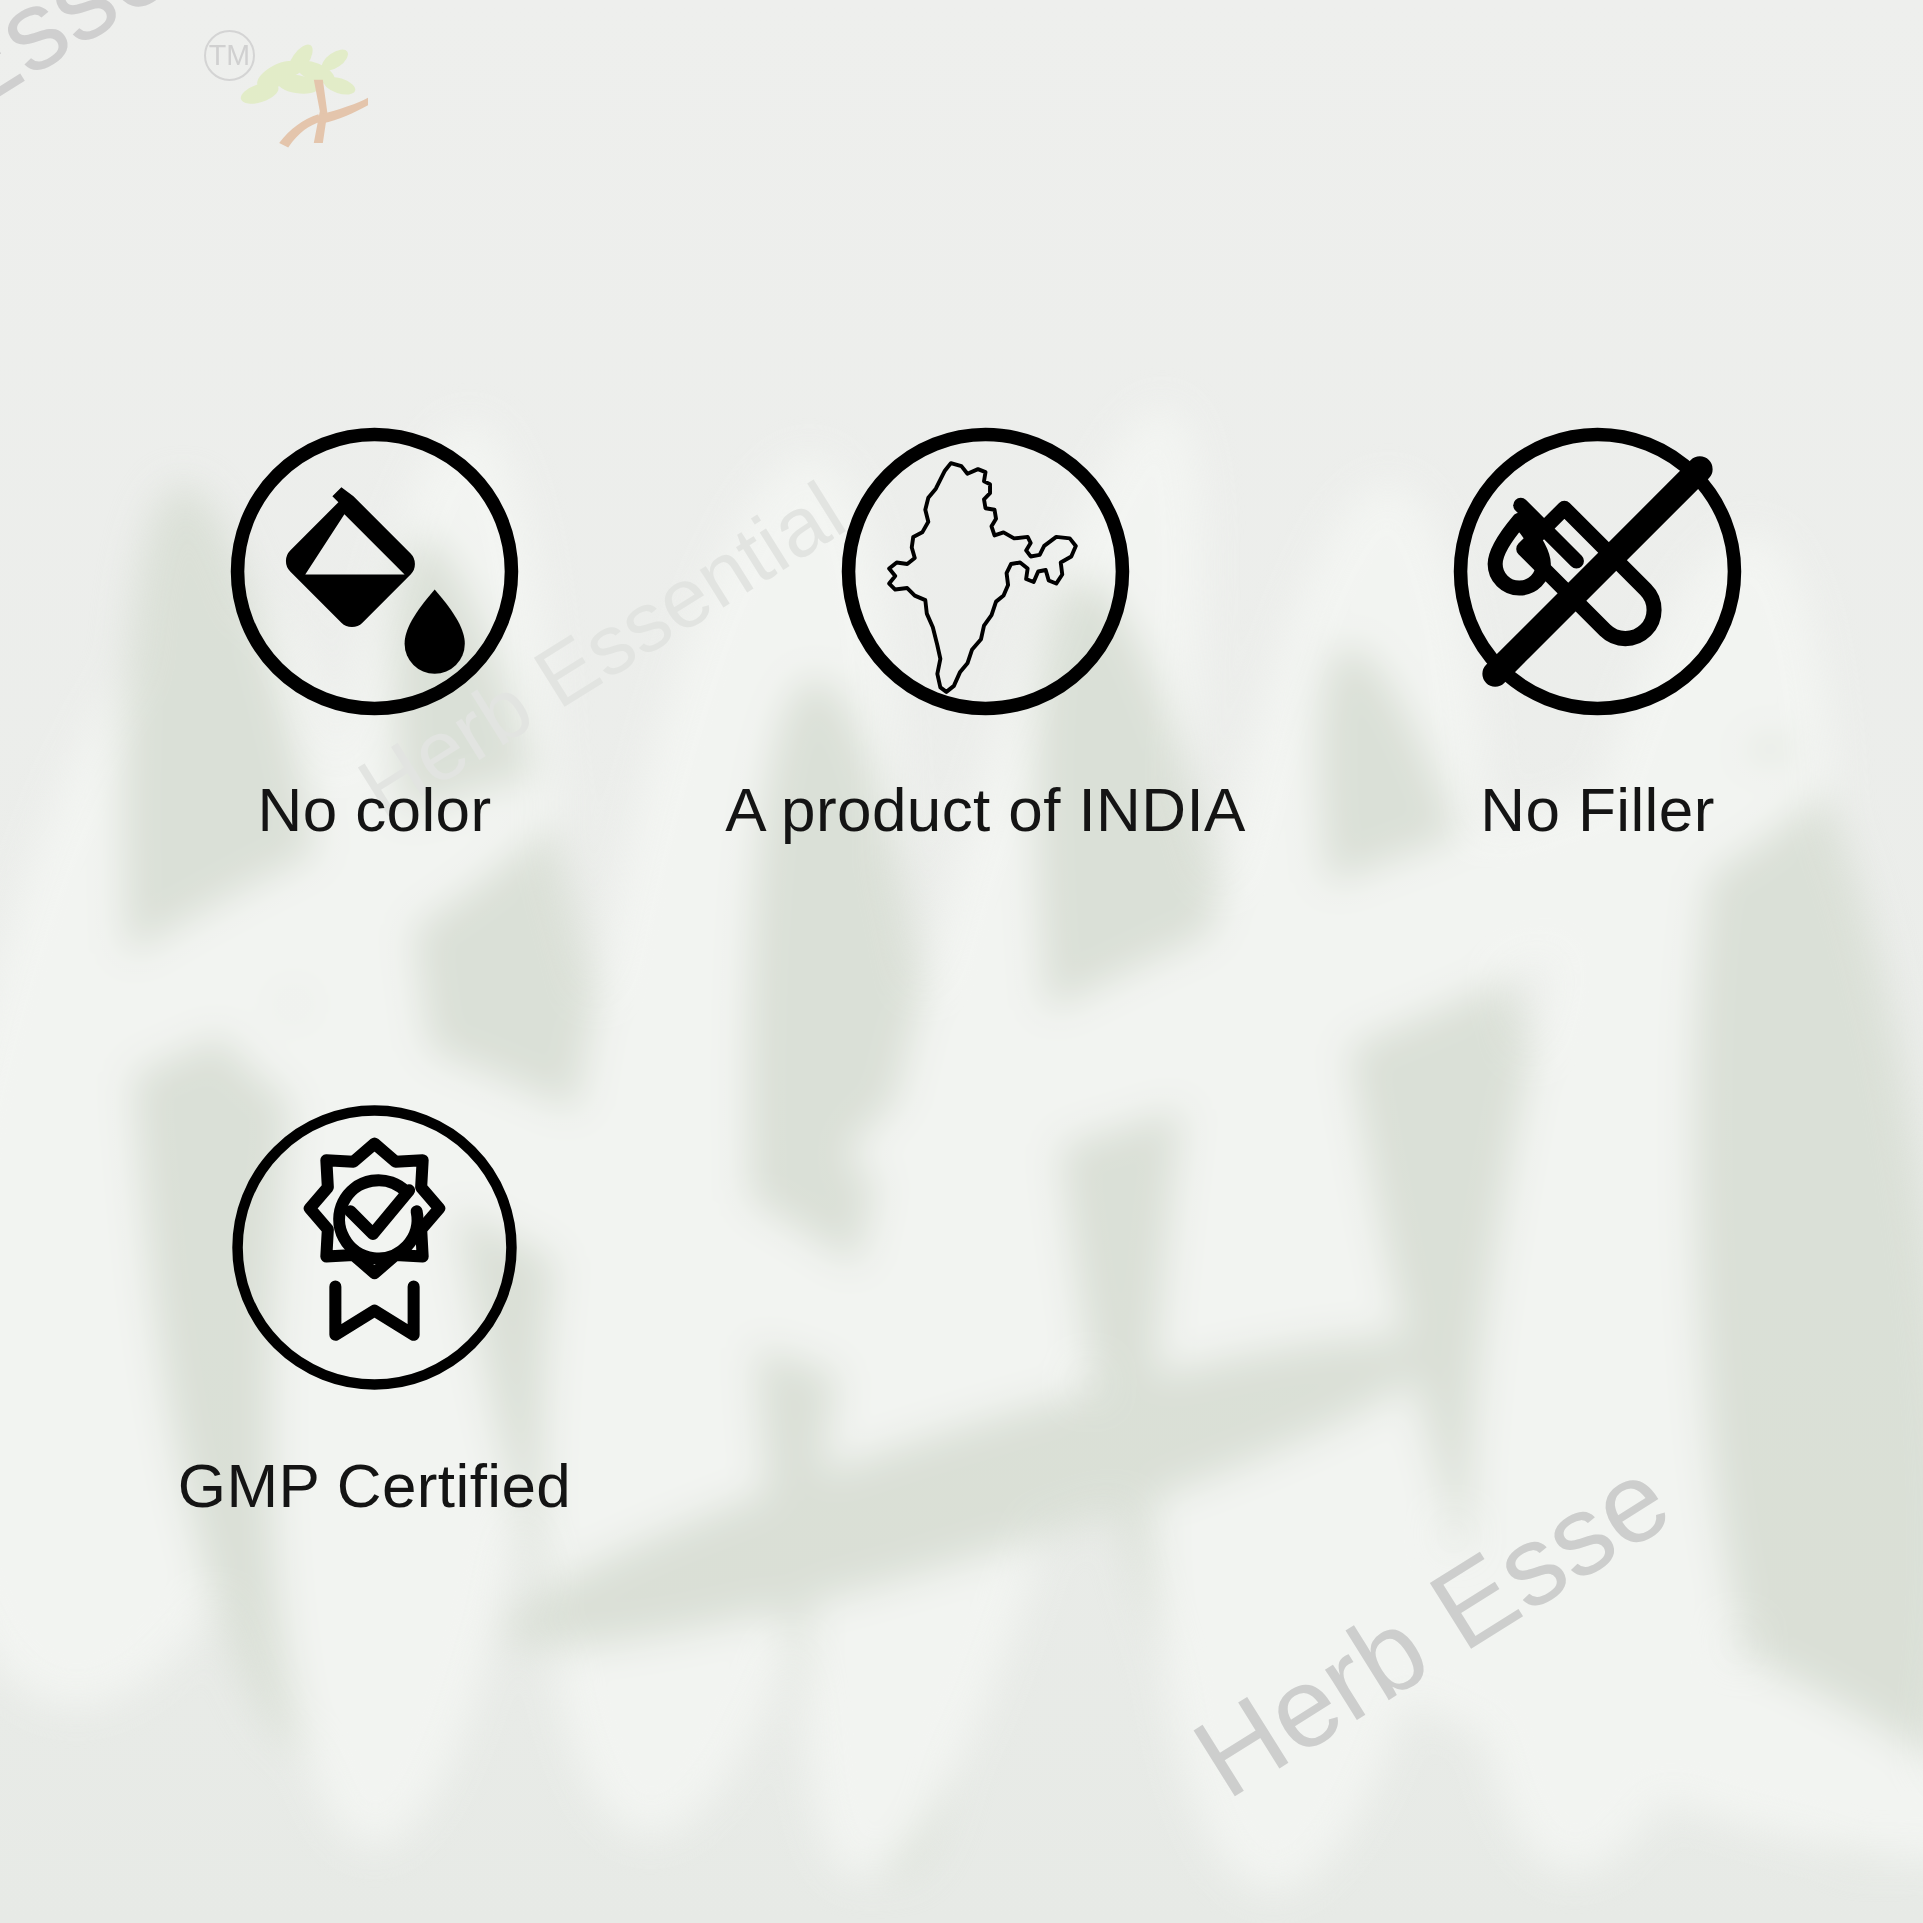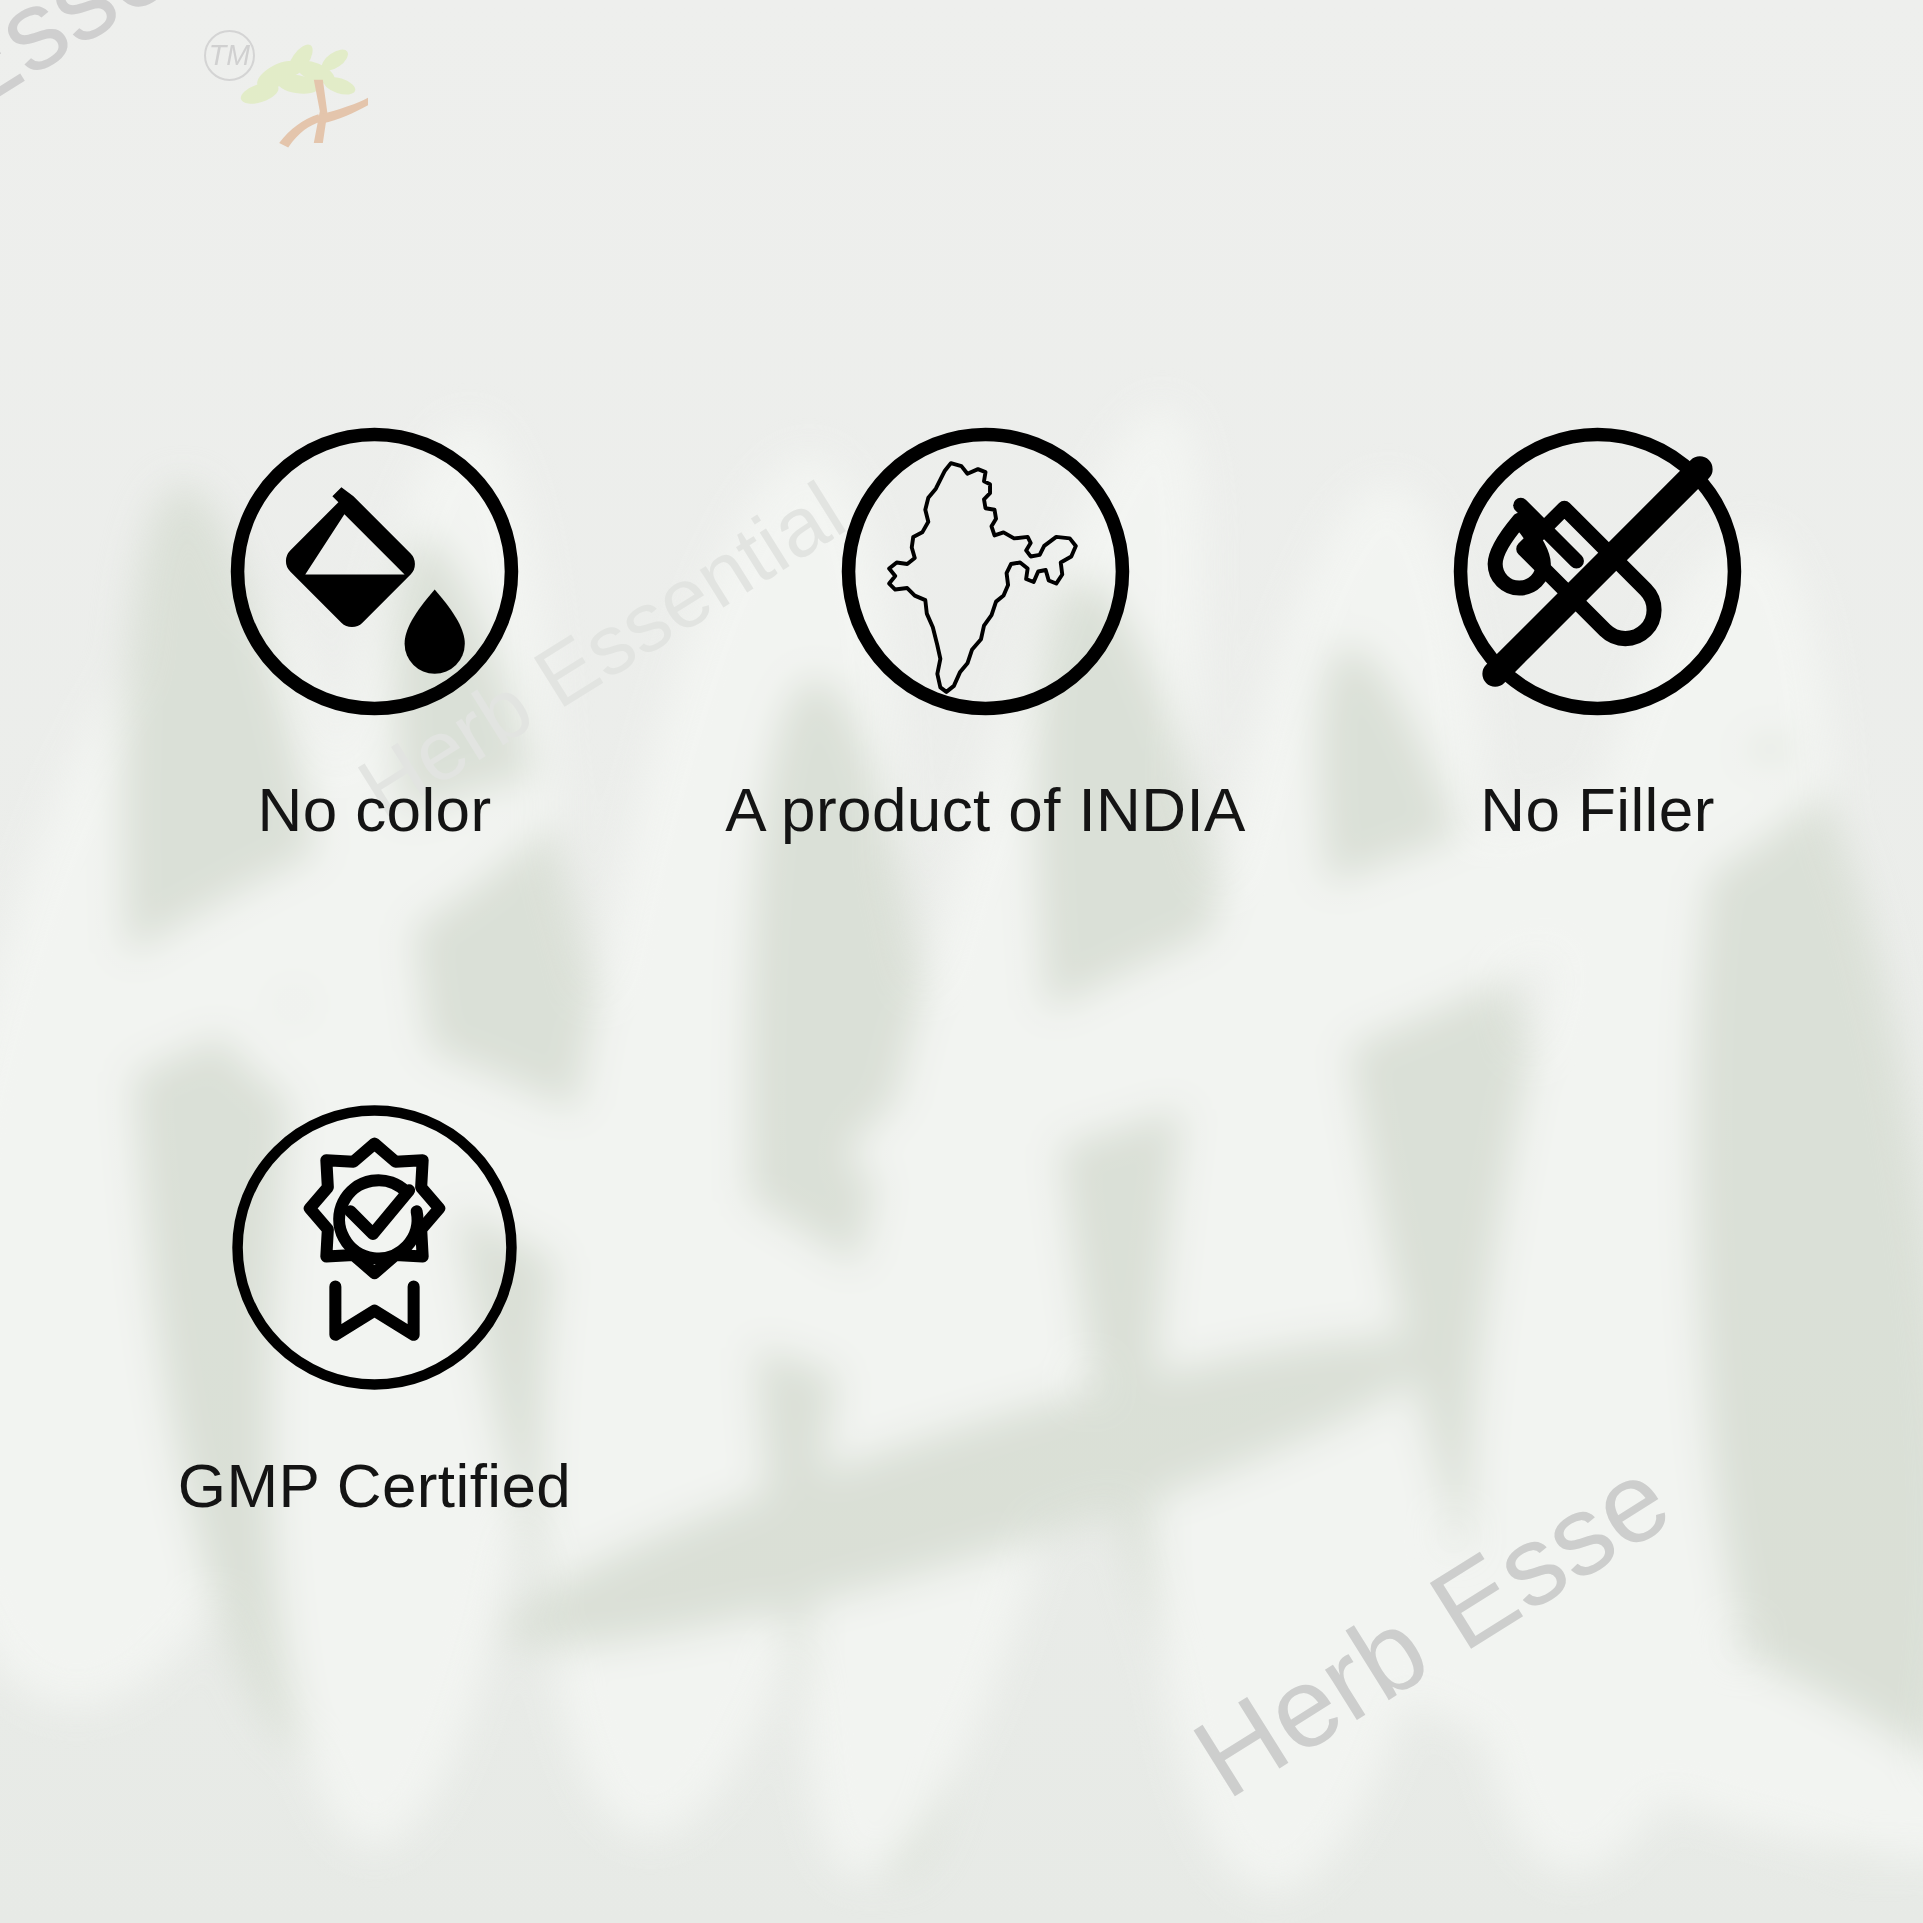--- a/index.html
+++ b/index.html
@@ -24,21 +24,21 @@
   .wm{position:absolute;color:#c9c9c9;font-weight:500;white-space:nowrap;
       letter-spacing:0.4px;user-select:none;}
   .wm-tl{left:-90px;top:30px;font-size:113px;transform:rotate(-32deg);
          transform-origin:left top;color:#cfcfcf;}
   .wm-ctr{left:342px;top:755px;font-size:84px;transform:rotate(-32deg);
           transform-origin:left top;color:#e2e4e1;}
   .wm-br{left:1172px;top:1713px;font-size:113px;transform:rotate(-32deg);
          transform-origin:left top;color:#cdcecd;}
   .tm{position:absolute;border:2.3px solid #d4d4d4;border-radius:50%;
       color:#d0d0d0;font-size:28.6px;line-height:1;display:flex;
-      align-items:center;justify-content:center;font-style:italic;}
+      align-items:center;justify-content:center;}
 
   
   .grid{position:absolute;left:0;top:0;width:1924px;height:1924px;}
   .cell{position:absolute;display:flex;flex-direction:column;align-items:center;}
   .badge{width:301px;height:301px;}
   .badge svg{display:block;width:301px;height:301px;}
   .cap{margin-top:57px;font-size:62px;color:#141414;font-weight:400;
        letter-spacing:0.4px;white-space:nowrap;line-height:1;
        font-family:"Liberation Sans", sans-serif;}
 </style>

